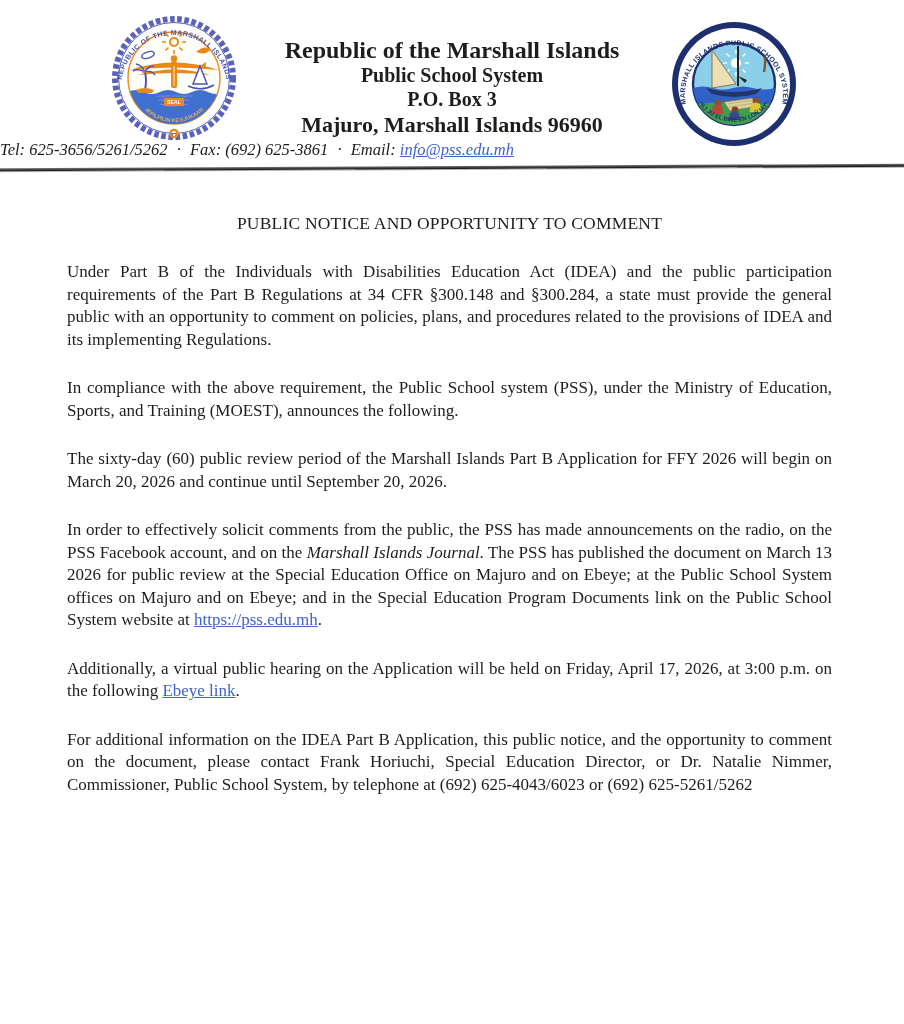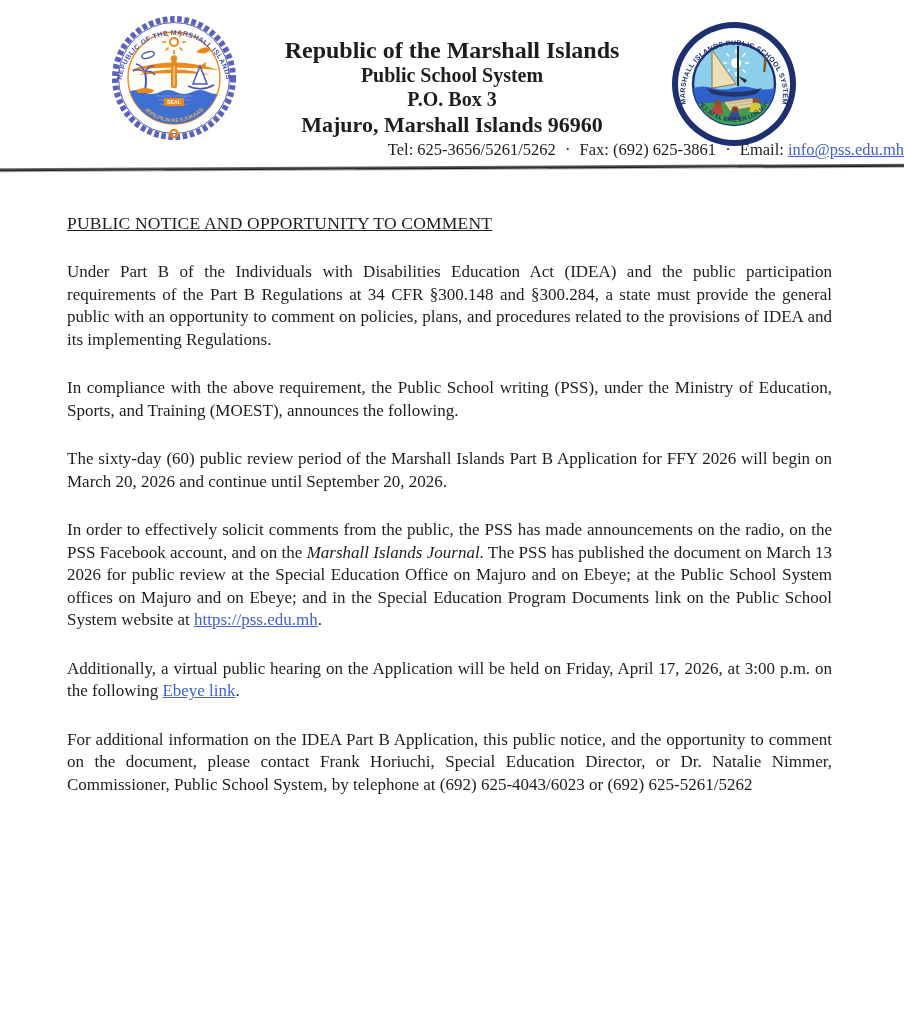--- a/index.html
+++ b/index.html
@@ -9,25 +9,25 @@
   }
   .header{position:relative;padding-top:0;}
   .seal{position:absolute;width:132px;height:132px;}
   .seal.left{left:108px;top:12px;}
   .seal.right{right:104px;top:18px;}
   .head-text{text-align:center;padding-top:36px;line-height:1.18;}
   .org-l1{font-size:24px;font-weight:bold;}
   .org-l2{font-size:20px;font-weight:bold;}
   .org-l3{font-size:20px;font-weight:bold;}
   .org-l4{font-size:22px;font-weight:bold;}
-  .contact{text-align:right;font-size:16.5px;margin-top:3px;color:#1d1d1b;padding-left:44px;}
+  .contact{text-align:left;font-style:italic;font-size:16.5px;margin-top:3px;color:#1d1d1b;}
   .contact .sep{margin:0 5px;}
   .rule{height:3px;margin-top:6px;background:linear-gradient(#777,#0d0d0d);box-shadow:0 1px 0 #b5b5b5;transform:rotate(-0.3deg);}
   .doc{padding:0 72px 0 67px;}
-  .title{font-size:17.5px;margin:44px 0 27px 0;letter-spacing:0.2px;text-decoration:underline;}
+  .title{text-align:center;font-size:17.5px;margin:44px 0 27px 0;letter-spacing:0.2px;}
   p.para{font-size:17px;line-height:22.5px;text-align:justify;margin:0 0 26px 0;}
   .link{color:#3f62cc;text-decoration:underline;cursor:pointer;}
   .em{font-style:italic;}
   svg text{font-family:"Liberation Sans", sans-serif;}
 </style>
 </head>
 <body>
 
 <div class="header">
 
@@ -162,21 +162,21 @@
   </div>
 </div>
 
 <div class="rule"></div>
 
 <div class="doc">
   <div class="title">PUBLIC NOTICE AND OPPORTUNITY TO COMMENT</div>
 
   <p class="para">Under Part B of the Individuals with Disabilities Education Act (IDEA) and the public participation requirements of the Part B Regulations at 34 CFR §300.148 and §300.284, a state must provide the general public with an opportunity to comment on policies, plans, and procedures related to the provisions of IDEA and its implementing Regulations.</p>
 
-  <p class="para">In compliance with the above requirement, the Public School writing (PSS), under the Ministry of Education, Sports, and Training (MOEST), announces the following.</p>
+  <p class="para">In compliance with the above requirement, the Public School system (PSS), under the Ministry of Education, Sports, and Training (MOEST), announces the following.</p>
 
   <p class="para">The sixty-day (60) public review period of the Marshall Islands Part B Application for FFY 2026 will begin on March 20, 2026 and continue until September 20, 2026.</p>
 
   <p class="para"><span>In order to effectively solicit comments from the public, the PSS has made announcements on the radio, on the PSS Facebook account, and on the </span><span class="em">Marshall Islands Journal</span><span>. The PSS has published the document on March 13 2026 for public review at the Special Education Office on Majuro and on Ebeye; at the Public School System offices on Majuro and on Ebeye; and in the Special Education Program Documents link on the Public School System website at </span><a class="link">https://pss.edu.mh</a><span>.</span></p>
 
 
   <p class="para"><span>Additionally, a virtual public hearing on the Application will be held on Friday, April 17, 2026, at 3:00 p.m. on the following </span><a class="link">Ebeye link</a><span>.</span></p>
 
 
   <p class="para">For additional information on the IDEA Part B Application, this public notice, and the opportunity to comment on the document, please contact Frank Horiuchi, Special Education Director, or Dr. Natalie Nimmer, Commissioner, Public School System, by telephone at (692) 625-4043/6023 or (692) 625-5261/5262</p>

